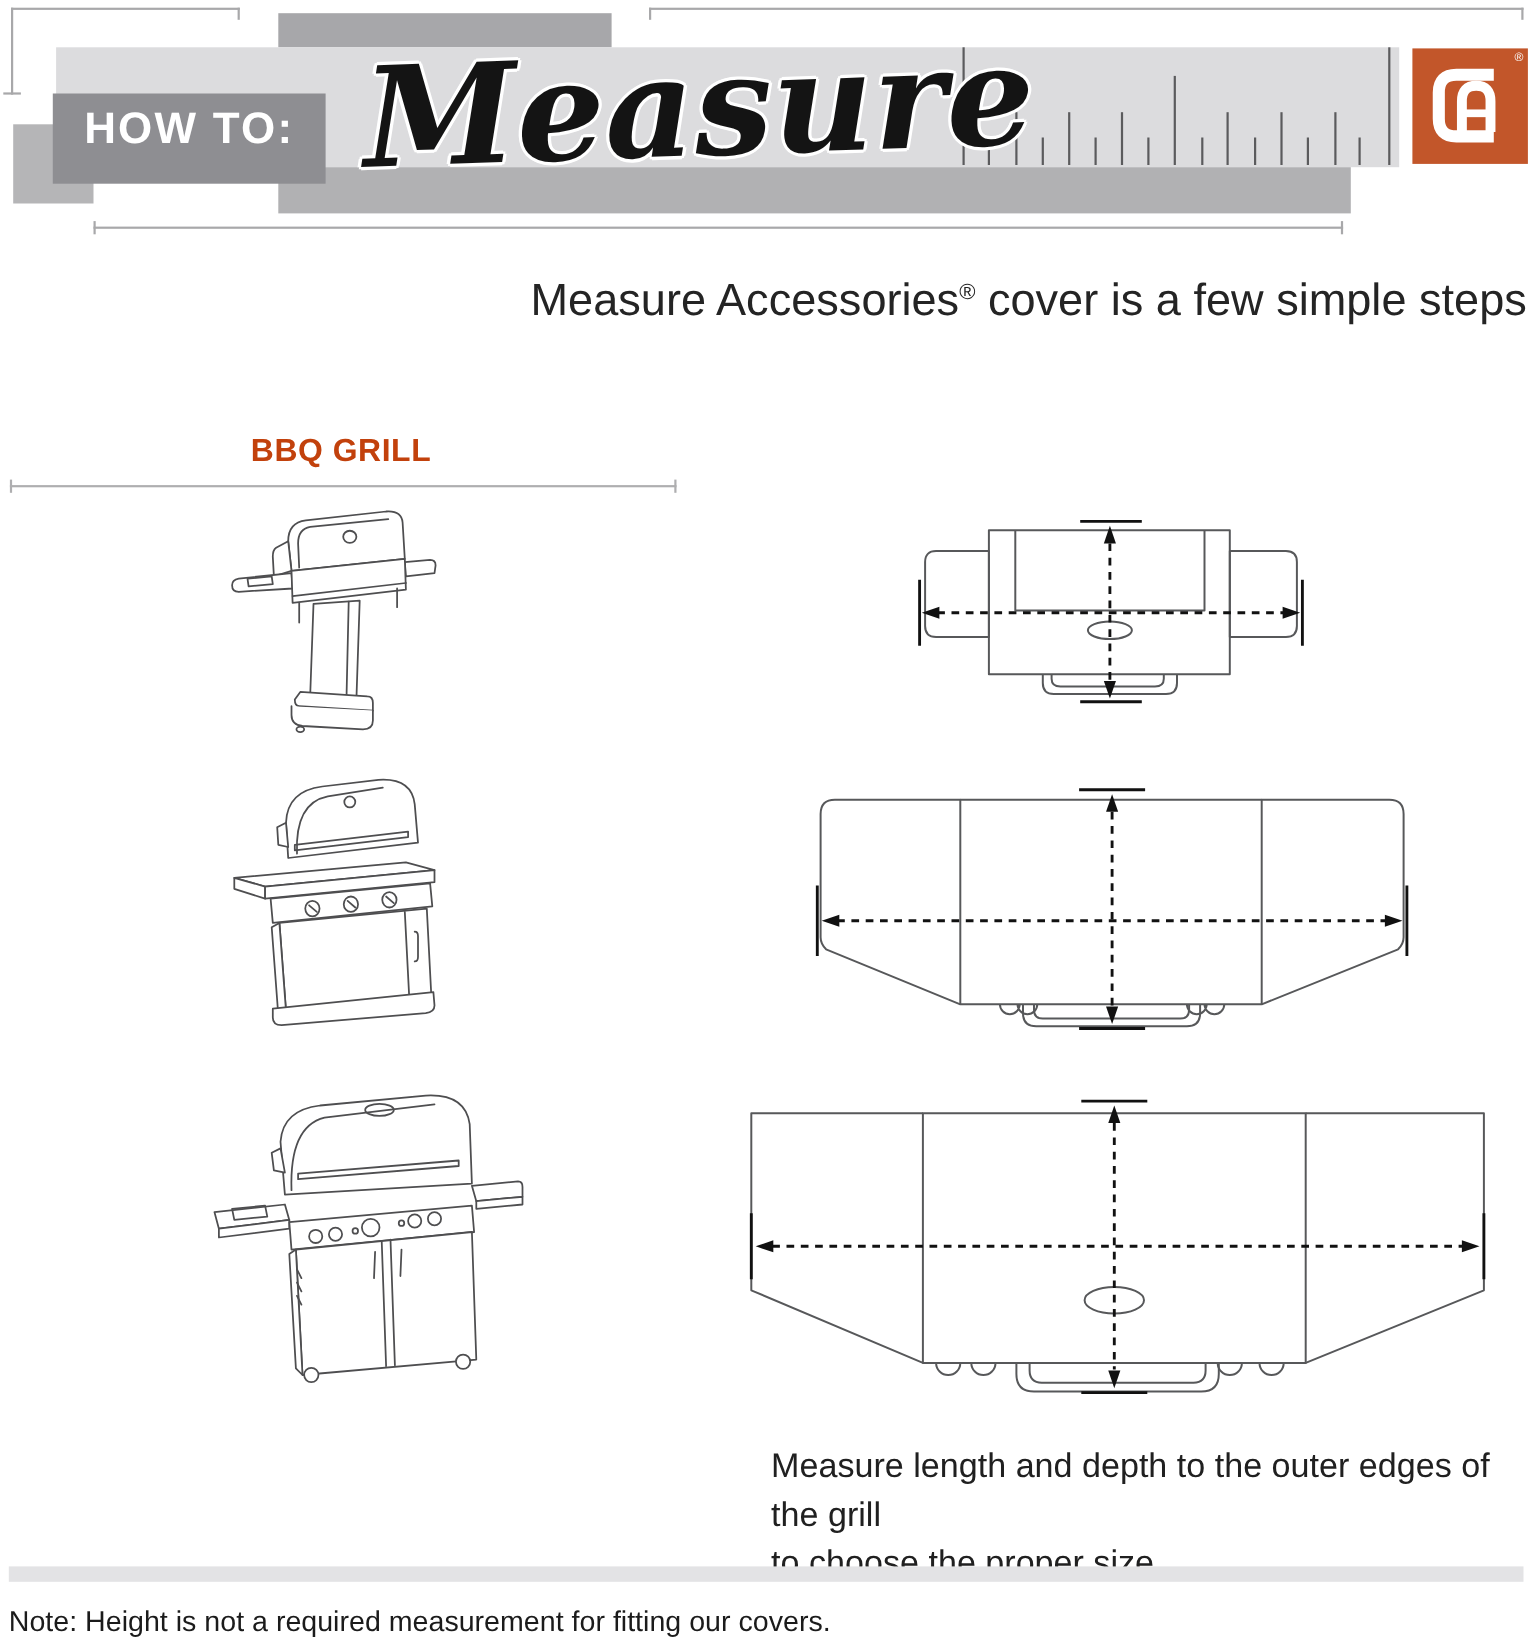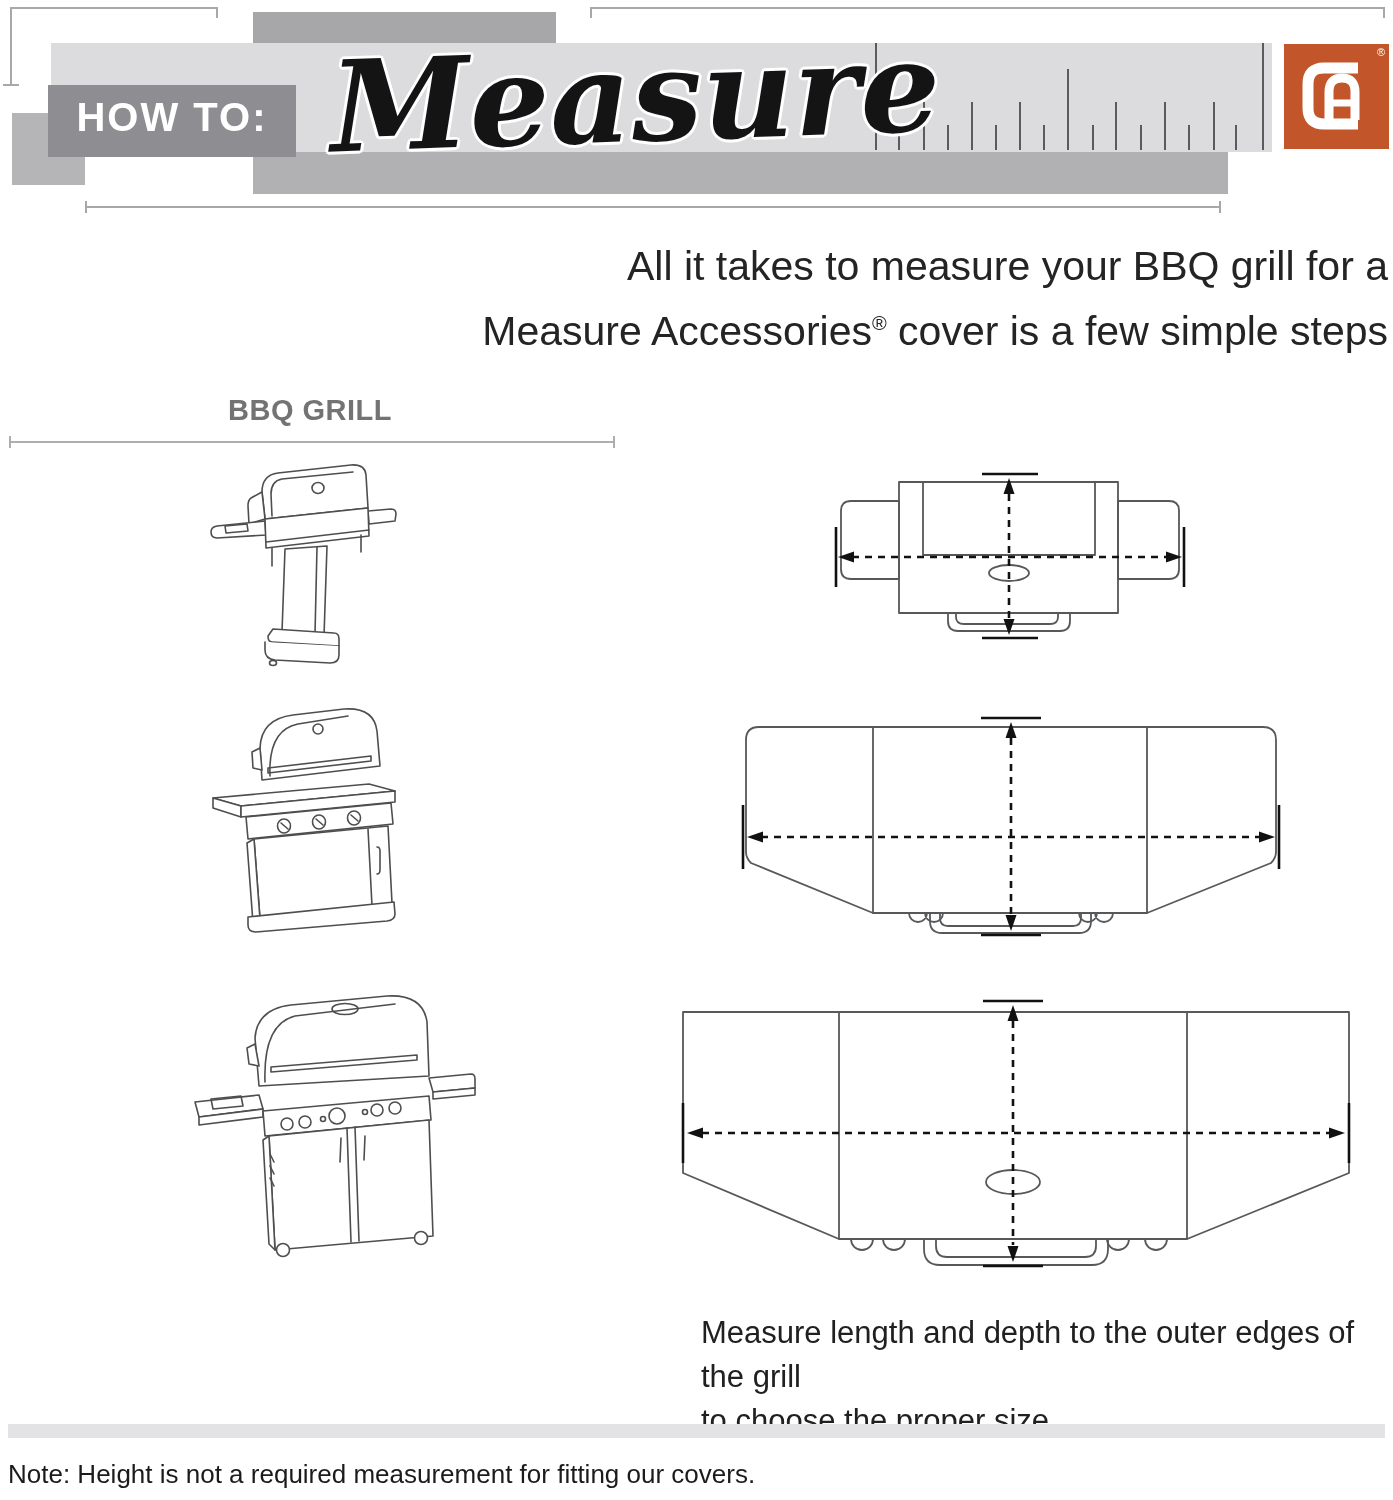--- a/index.html
+++ b/index.html
@@ -4,38 +4,38 @@
 <style>
   html,body{margin:0;padding:0;background:#fff;}
   .page{position:relative;width:1393px;height:1500px;background:#fff;overflow:hidden;
         font-family:"Liberation Sans",sans-serif;color:#1d1d1d;}
   
   .thinline{position:absolute;background:#a8a8aa;}
   .rect-top{position:absolute;left:253px;top:12px;width:303px;height:31px;background:#a7a7aa;}
   .band-light{position:absolute;left:51px;top:43px;width:1221px;height:109px;background:#dcdcde;}
   .band-shadow{position:absolute;left:253px;top:152px;width:975px;height:42px;background:#b1b1b3;}
   .square-left{position:absolute;left:12px;top:113px;width:73px;height:72px;background:#b5b5b7;}
-  .howto-box{position:absolute;left:48px;top:85px;width:248px;height:72px;background:#8e8e92;
+  .howto-box{position:absolute;left:48px;top:85px;width:248px;height:82px;background:#8e8e92;
              color:#fff;font-weight:bold;font-size:40px;line-height:65px;text-align:center;letter-spacing:2px;}
   .title-script{position:absolute;left:330px;top:28px;font-family:"DejaVu Serif",serif;
                 font-style:italic;font-weight:bold;font-size:126px;line-height:1.1;color:#141414;
                 transform:rotate(-2deg);z-index:5;
                 text-shadow:3px 0 0 #fff,-3px 0 0 #fff,0 3px 0 #fff,0 -3px 0 #fff,
                             2px 2px 0 #fff,-2px -2px 0 #fff,-2px 2px 0 #fff,2px -2px 0 #fff;}
   .ruler{position:absolute;left:875px;top:43px;width:390px;height:107px;}
   .tick{position:absolute;bottom:0;width:2px;background:#5b5b5d;}
   .tick.s{height:25px}.tick.m{height:48px}.tick.xl{height:81px}.tick.full{height:107px}
   .logo{position:absolute;left:1284px;top:44px;width:105px;height:105px;background:#c2562a;}
   .logo .reg{position:absolute;top:3px;right:4px;color:#fff;font-size:11px;line-height:11px;}
   
   .intro{position:absolute;top:238px;right:5px;text-align:right;font-size:41px;line-height:57px;
          font-weight:300;color:#242424;}
   .intro sup{font-size:20px;}
   .section-label{position:absolute;left:160px;top:394px;width:300px;text-align:center;
-                 font-size:29px;font-weight:bold;letter-spacing:0.5px;color:#737373;}
+                 font-size:29px;font-weight:bold;letter-spacing:0.5px;color:#c2410c;}
   .caption{position:absolute;left:701px;top:1311px;width:694px;font-size:31px;line-height:44px;
            font-weight:300;color:#202020;}
   .footer-bar{position:absolute;left:8px;top:1424px;width:1377px;height:14px;background:#e3e3e5;}
   .note{position:absolute;left:8px;top:1459px;font-size:26px;font-weight:300;color:#1b1b1b;text-align:center;}
   svg{position:absolute;overflow:visible;}
   .art{stroke:#4e4e50;stroke-width:1.6;fill:none;stroke-linejoin:round;stroke-linecap:round;}
   .artf{stroke:#4e4e50;stroke-width:1.6;fill:#ffffff;stroke-linejoin:round;stroke-linecap:round;}
   .tv{stroke:#57585a;stroke-width:1.8;fill:none;stroke-linejoin:round;}
   .dash{stroke:#111;stroke-width:2.6;stroke-dasharray:7 6;fill:none;}
   .cap{stroke:#111;stroke-width:2.6;fill:none;}
@@ -89,21 +89,20 @@
       <path d="M46,59 L70,59" stroke="#fff" stroke-width="7" fill="none"></path>
     </svg>
     <span class="reg">®</span>
   </div>
 
   <div class="thinline" style="left:85px;top:206px;width:1136px;height:2px;"></div>
   <div class="thinline" style="left:85px;top:201px;width:2px;height:12px;"></div>
   <div class="thinline" style="left:1219px;top:201px;width:2px;height:12px;"></div>
 
   <div class="intro">
-    <div>All it takes to measure your BBQ grill for a</div>
     <div><span>Measure Accessories</span><sup>®</sup><span> cover is a few simple steps</span></div>
   </div>
 
   <div class="section-label">BBQ GRILL</div>
   <div class="thinline" style="left:9px;top:441px;width:606px;height:2px;background:#aeaeb0;"></div>
   <div class="thinline" style="left:9px;top:436px;width:2px;height:12px;background:#aeaeb0;"></div>
   <div class="thinline" style="left:613px;top:436px;width:2px;height:12px;background:#aeaeb0;"></div>
 
   <svg style="left:205px;top:462px;" width="200" height="205" viewBox="0 0 200 205">
     <path class="artf" d="M57,30 Q57,13 73,11 L146,3 Q160,2 161,13 L163,46 L60,57 Z"></path>

